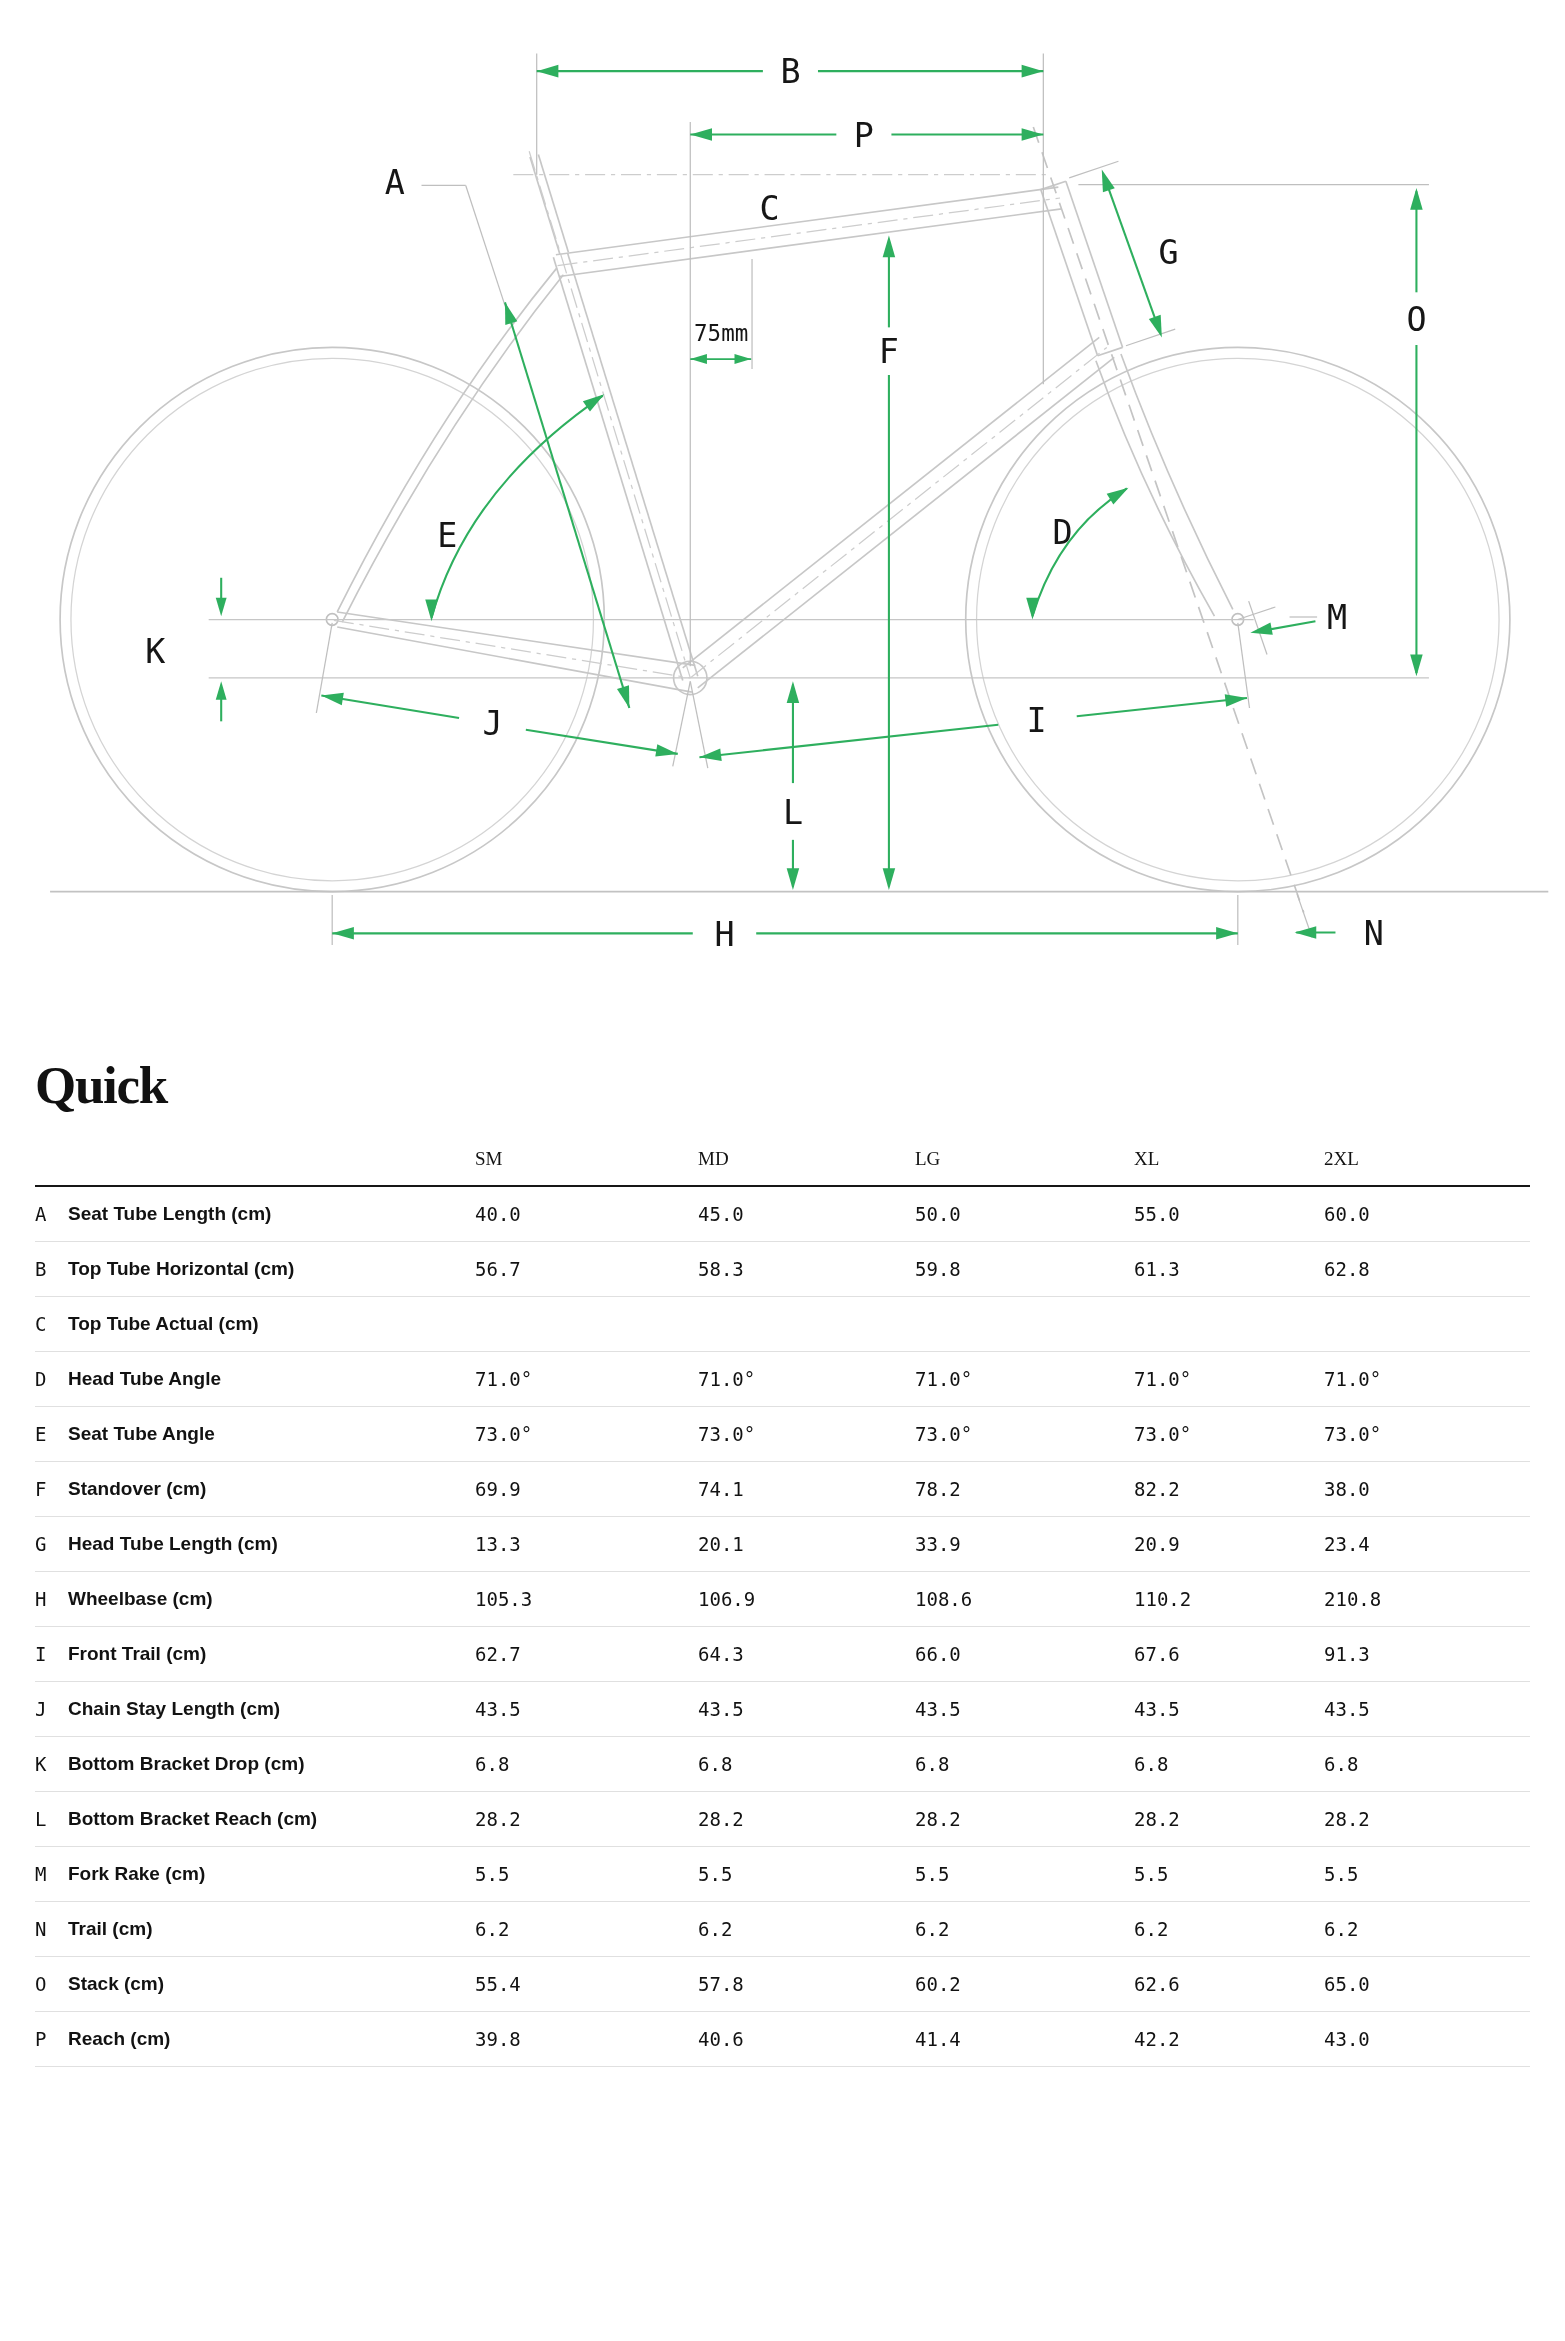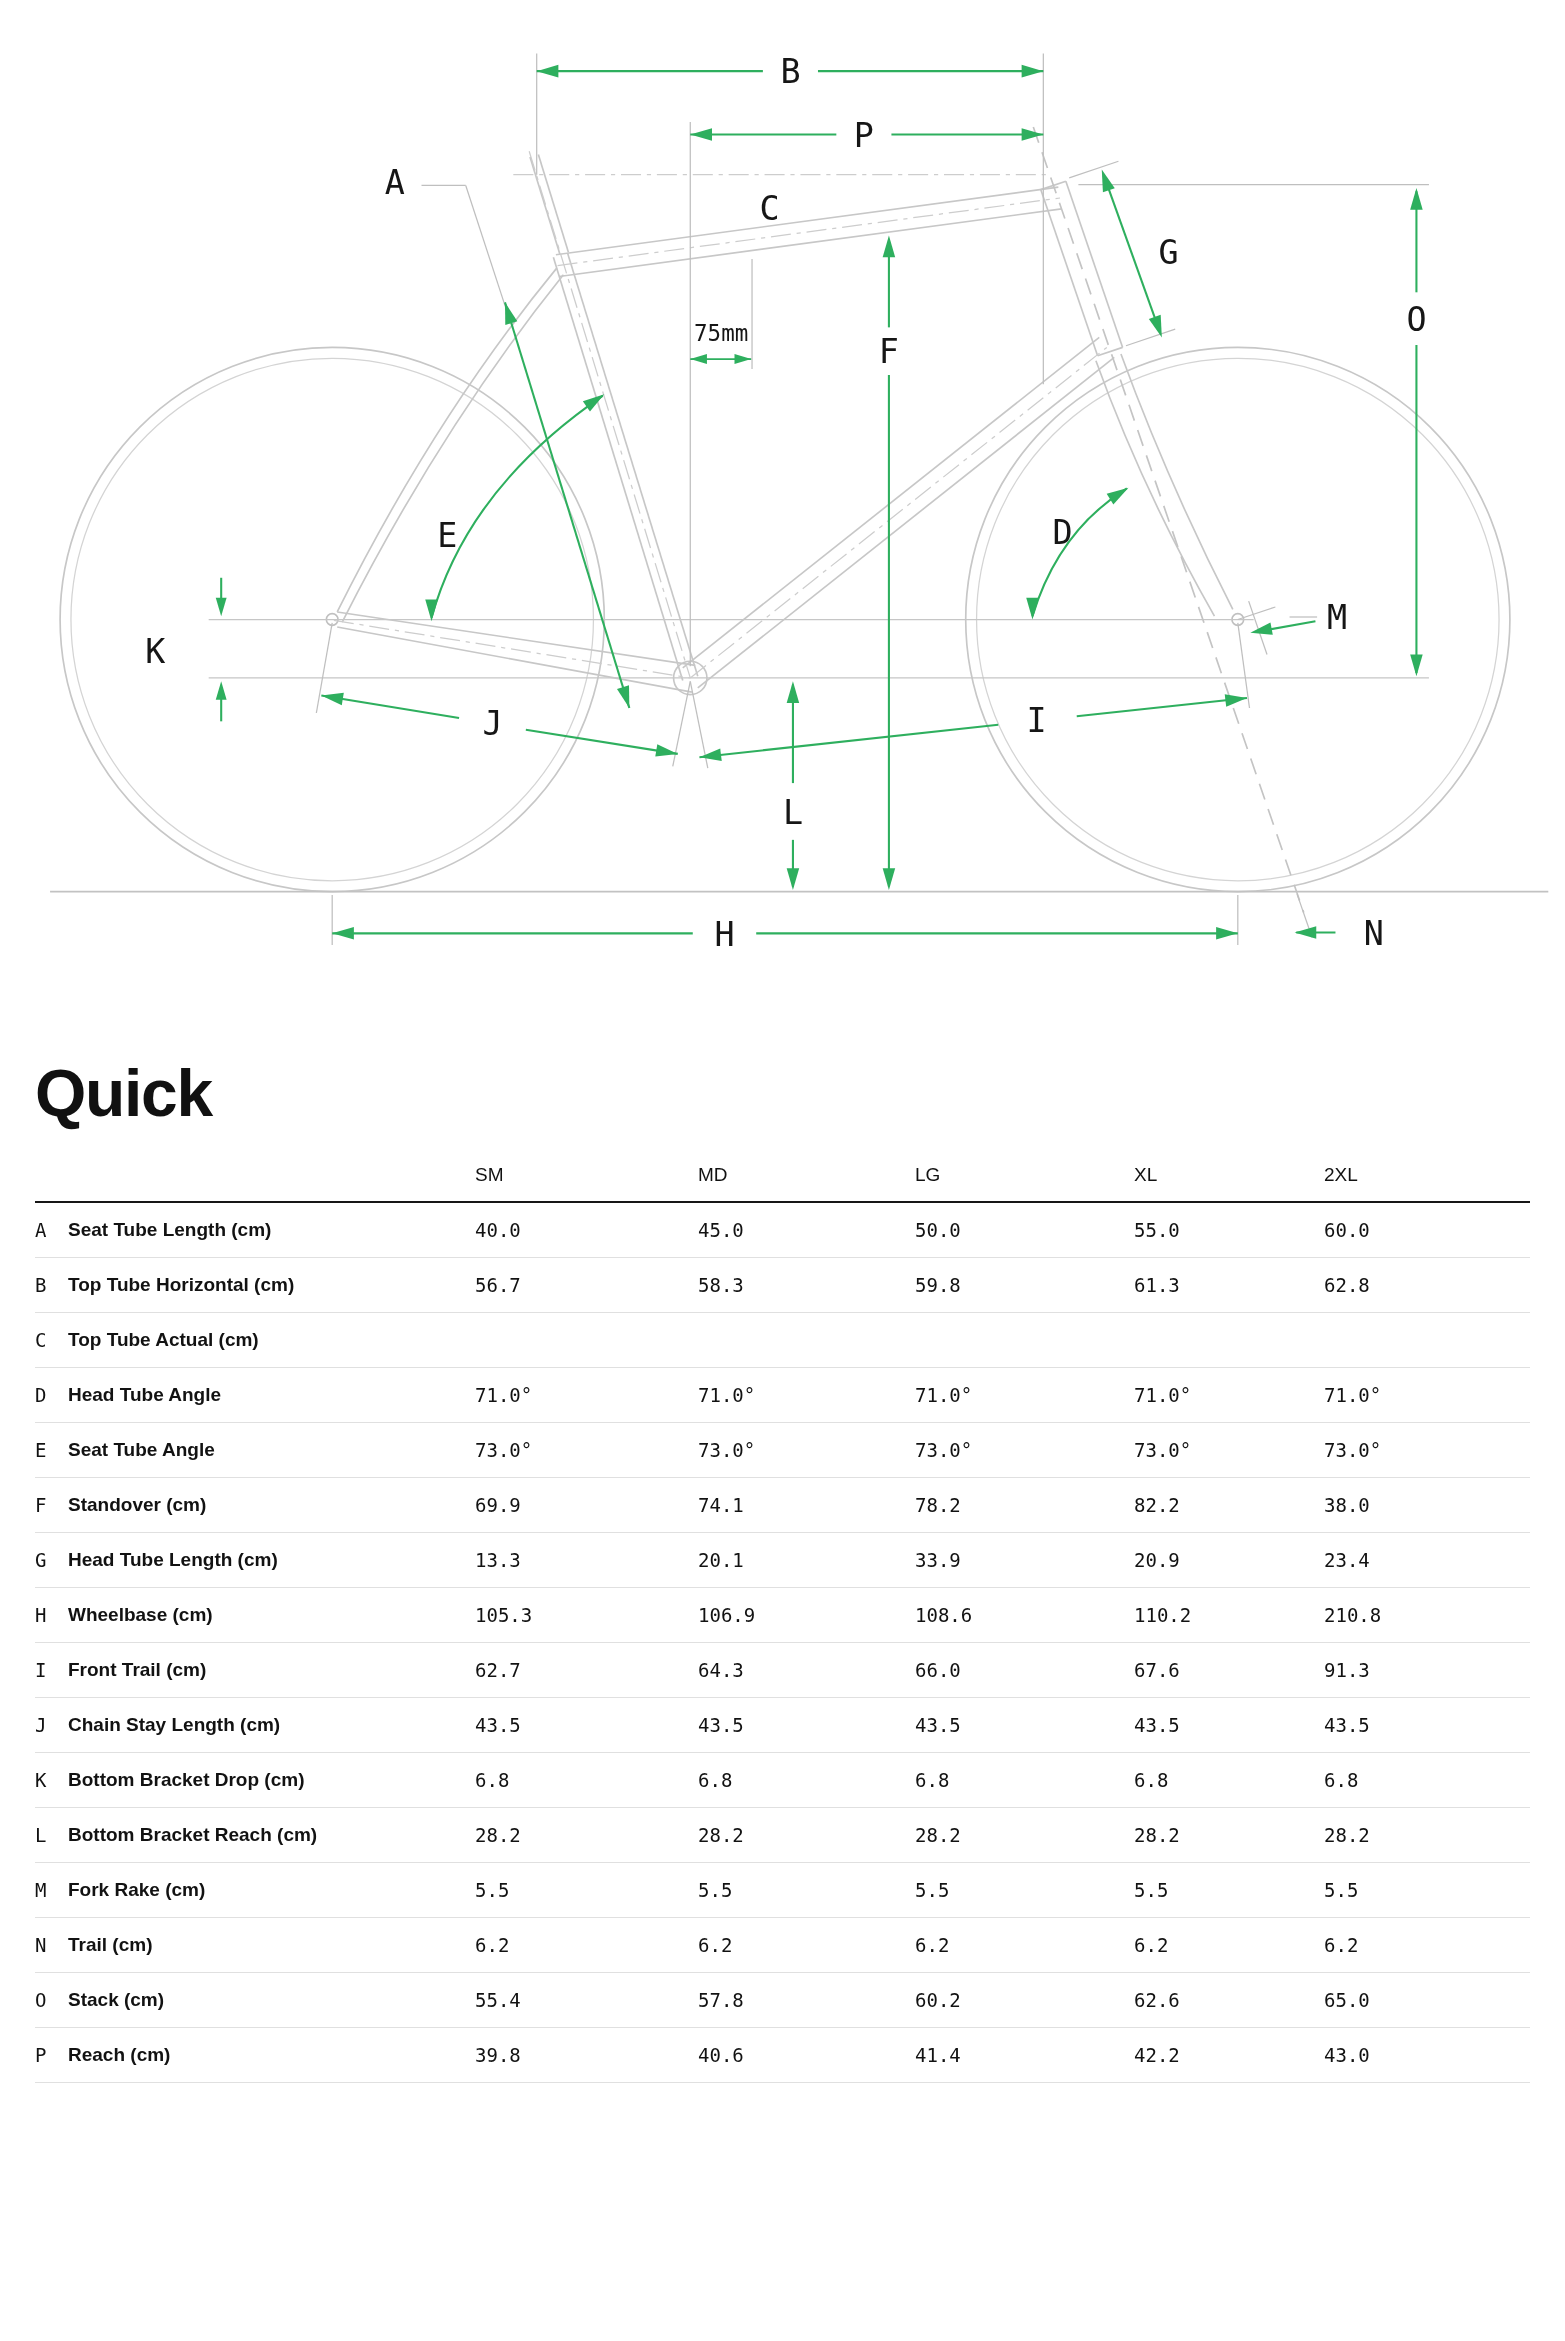--- a/index.html
+++ b/index.html
@@ -9,26 +9,26 @@
     -webkit-font-smoothing:antialiased;
   }
   .diagram{width:1565px;height:1027px;position:relative;}
   .diagram svg{display:block;}
   svg text{font-family:"DejaVu Sans Mono",monospace;fill:#161616;}
   .dim-label{font-size:40px;}
   .dim-label-small{font-size:27px;}
 
   .spec{padding:28px 35px 0 35px;}
   .spec-title{
-    font-size:66px;font-weight:800;letter-spacing:-1.3px;
-    margin:0 0 33px 0;color:#111;font-family:Liberation Sans, sans-serif;
+    font-size:53px;font-weight:800;letter-spacing:-1.3px;
+    margin:0 0 33px 0;color:#111;font-family:Liberation Serif, serif;
   }
   table.geo{border-collapse:collapse;width:1495px;table-layout:fixed;}
   table.geo th{
-    font-family:Liberation Sans, sans-serif;font-weight:400;font-size:19px;
+    font-family:Liberation Serif, serif;font-weight:400;font-size:19px;
     text-align:left;vertical-align:bottom;padding:0 0 15px 0;color:#121212;
   }
   table.geo thead tr{border-bottom:2.5px solid #161616;}
   table.geo tbody tr{border-bottom:1.7px solid #e0e0e0;height:55px;}
   table.geo td{
     font-size:19px;vertical-align:middle;padding:0;color:#121212;
     white-space:nowrap;overflow:hidden;
   }
   td.letter{font-family:"DejaVu Sans Mono",monospace;}
   td.rowlabel{font-family:"Liberation Sans",sans-serif;font-weight:700;}

